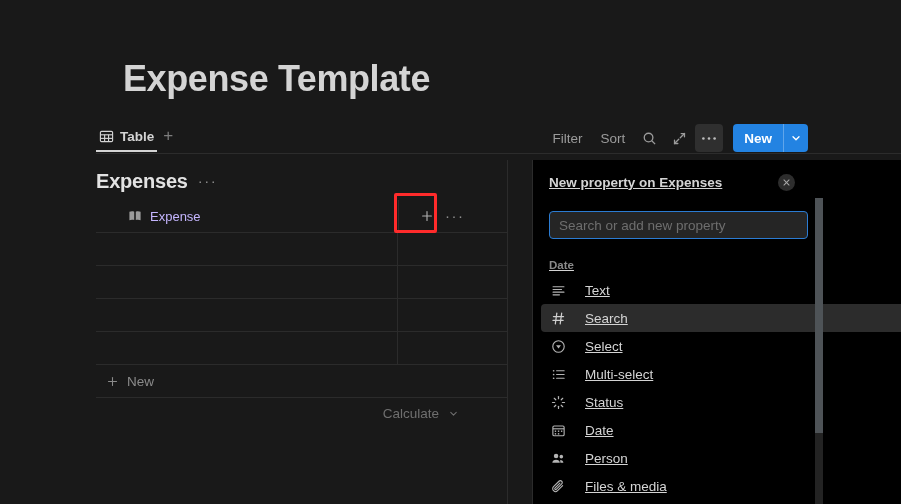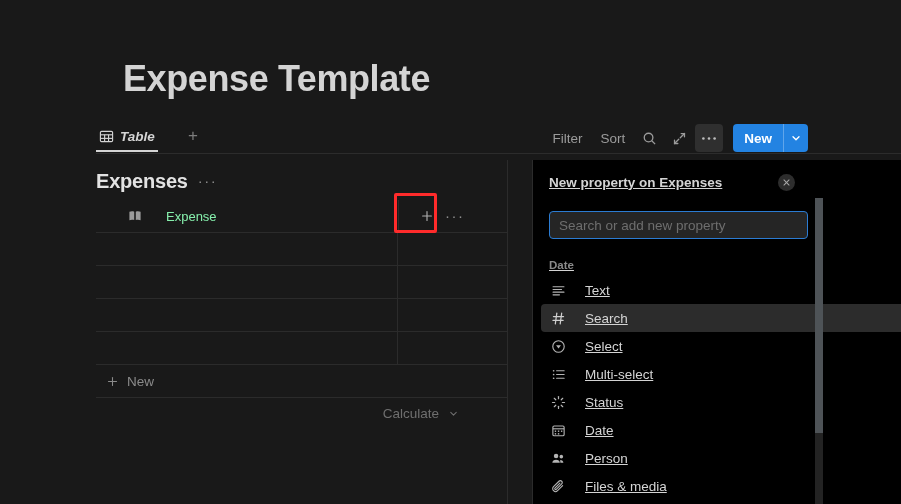--- a/index.html
+++ b/index.html
@@ -26,21 +26,21 @@
     color: #d4d4d4;
     margin-left: 21px;
   }
 
   
   .viewbar {
     position: absolute;
     left: 96px; top: 122px;
     width: 805px; height: 32px;
   }
-  .viewbar-left { position: absolute; left: 0; top: 0; display: flex; align-items: center; gap: 28px; font-style: italic; }
+  .viewbar-left { position: absolute; left: 0; top: 0; display: flex; align-items: center; gap: 4px; }
   .view-tab {
     display: flex; align-items: center; gap: 6px;
     height: 30px; padding: 0 3px;
     font-size: 13.5px; font-weight: bold; color: #d4d4d4;
     border-bottom: 2px solid #d4d4d4;
     cursor: pointer;
   }
   .view-tab .ico { display: inline-flex; align-items: center; }
   .add-view {
     color: #7d7d7d; font-size: 17px; line-height: 1;
@@ -92,23 +92,23 @@
   }
   .db-title { font-size: 20px; font-weight: bold; color: #e3e3e3; letter-spacing: -0.2px; }
   .dots { color: #8d8d8d; font-size: 15px; letter-spacing: 1.5px; line-height: 10px; cursor: pointer; }
 
   .grid { margin-top: 6px; }
   .grid-header {
     position: relative; display: flex; align-items: center;
     height: 33px; border-bottom: 1px solid #2b2b2b;
   }
   .col-primary {
-    display: flex; align-items: center; gap: 24px;
+    display: flex; align-items: center; gap: 8px;
     width: 302px; padding-left: 32px; height: 100%;
-    font-size: 13px; color: #86efac;
+    font-size: 13px; color: #c4b5fd;
   }
   .col-add-cell {
     position: relative; display: flex; align-items: center; gap: 4px;
     height: 100%; padding-left: 14px;
     border-left: 1px solid #2b2b2b;
   }
   .add-prop-btn {
     width: 28px; height: 26px; border-radius: 3px;
     display: flex; align-items: center; justify-content: center;
     color: #a5a5a5; font-size: 16px; cursor: pointer;

